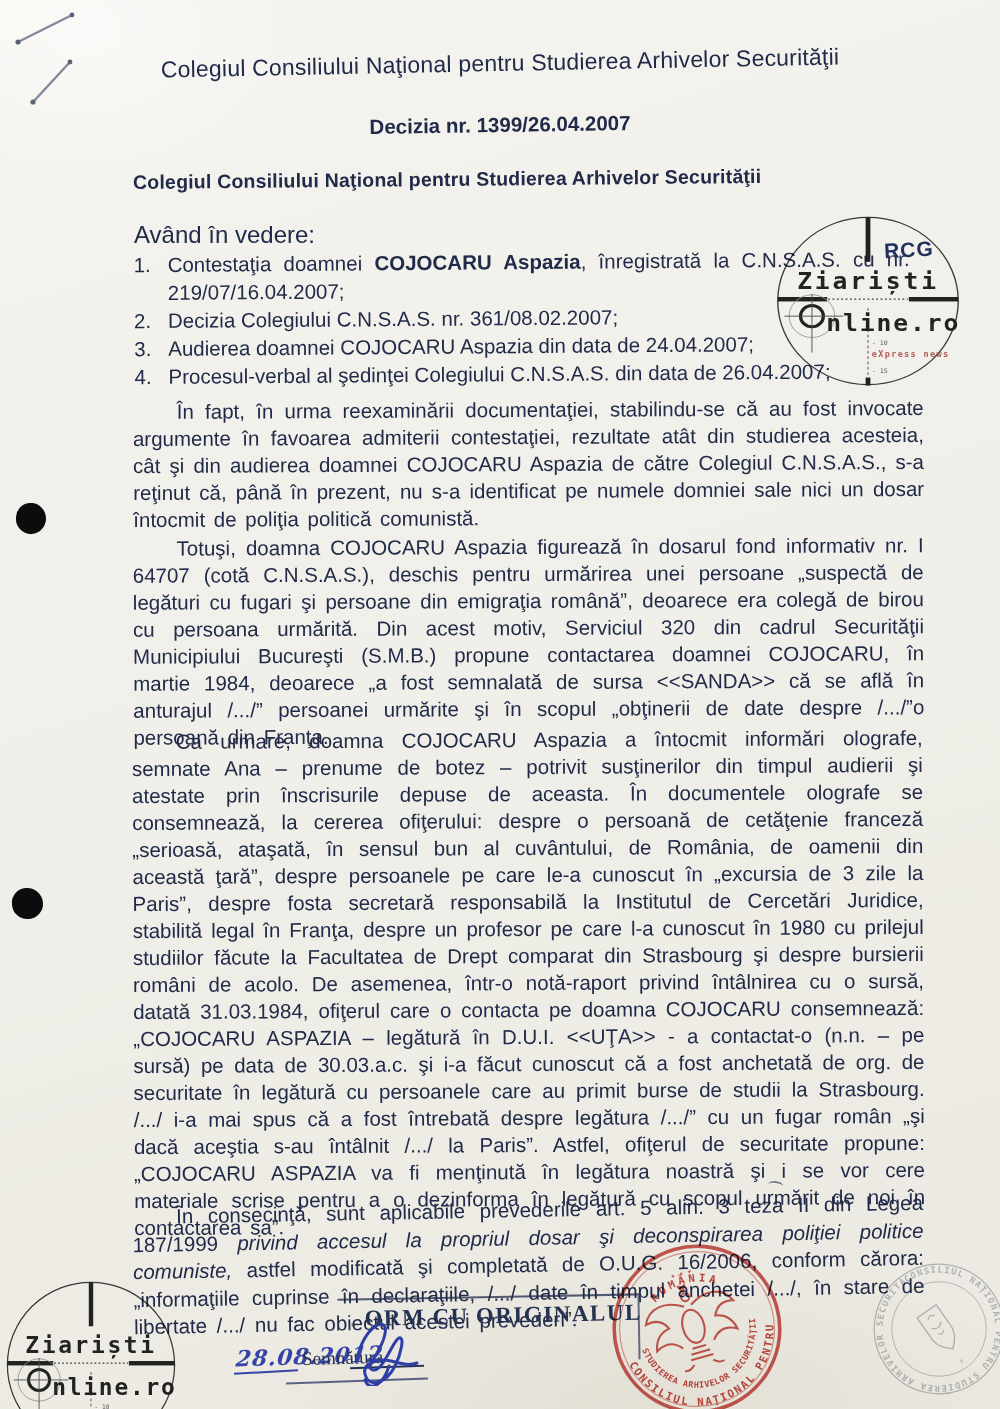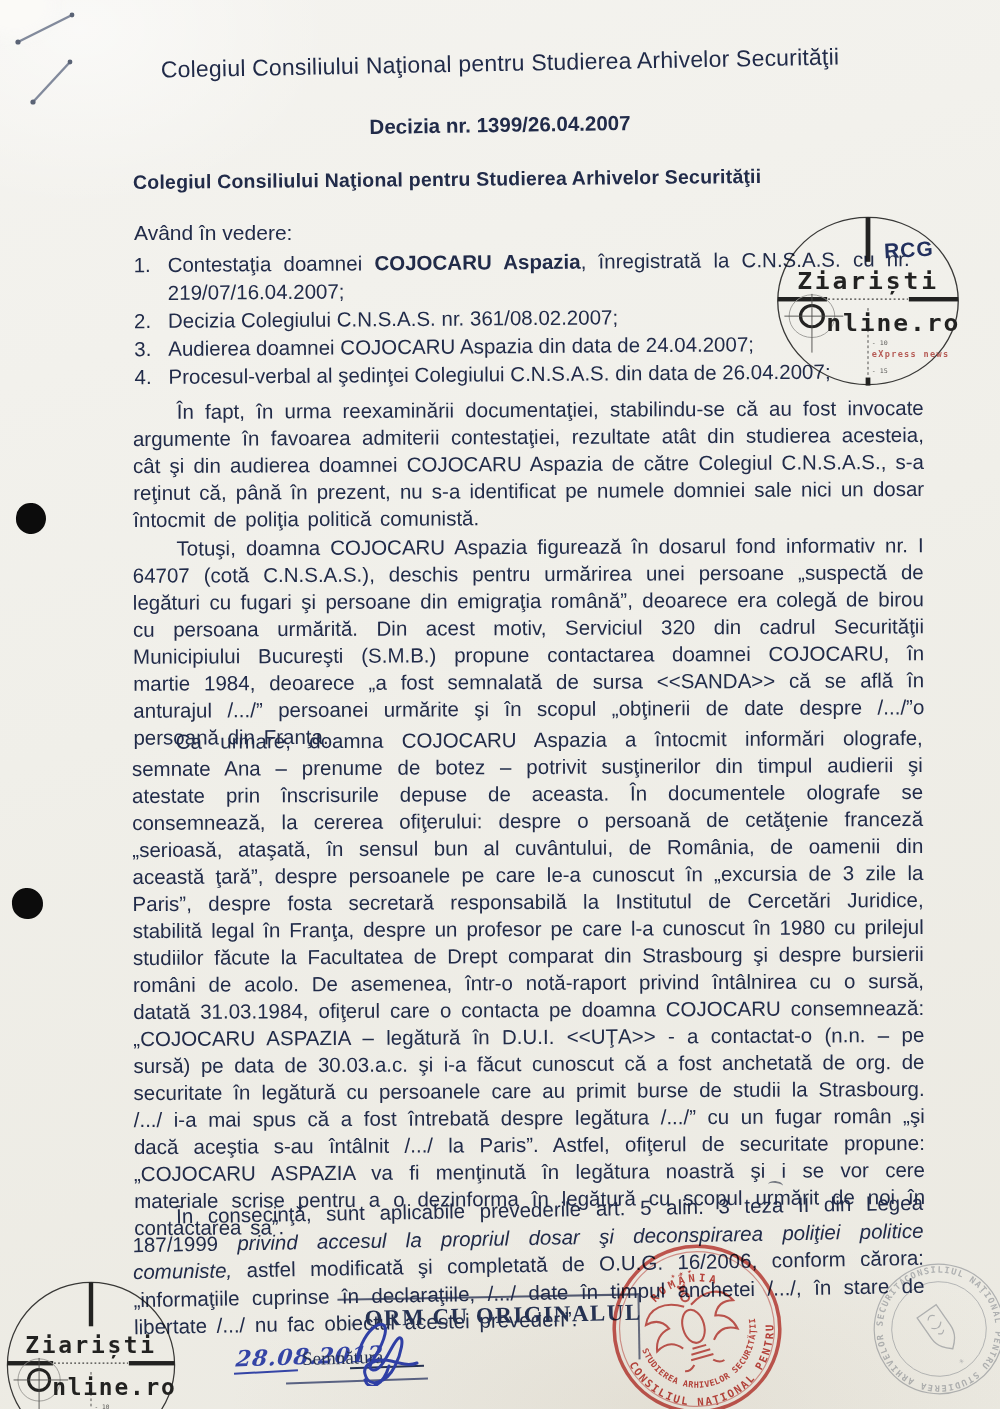--- a/index.html
+++ b/index.html
@@ -8,21 +8,21 @@
     background:
       radial-gradient(420px 300px at 8% 2%, rgba(255,255,255,.55), rgba(255,255,255,0) 60%),
       radial-gradient(600px 260px at 65% 100%, rgba(205,196,178,.28), rgba(205,196,178,0) 70%),
       linear-gradient(163deg,#f4f3ef 0%,#f0efe9 45%,#ebe9e1 100%);
     font-family:"Liberation Sans", sans-serif;color:#212b49;
   }
   .abs{position:absolute;}
   .doc-title{top:50px;left:0;width:1000px;text-align:center;font-size:23px;letter-spacing:.2px;transform:rotate(-1.1deg);}
   .doc-no{top:113px;left:0;width:1000px;text-align:center;font-size:20.5px;font-weight:bold;transform:rotate(-.9deg);}
   .doc-heading{top:167px;left:133px;width:820px;font-size:19.5px;font-weight:bold;transform:rotate(-.55deg);letter-spacing:.2px;}
-  .having{top:221px;left:134px;font-size:21px;}
+  .having{top:221px;left:134px;font-size:24px;}
   .list{top:248px;left:134px;width:800px;font-size:20.5px;line-height:28px;transform:rotate(-.45deg);}
   .li{display:flex;}
   .li .num{width:34px;flex:0 0 34px;}
   .li .li-body{flex:1;}
   .just1{width:742px;text-align:justify;text-align-last:justify;}
   .para{left:133px;width:791px;font-size:20.5px;line-height:27px;text-align:justify;text-indent:44px;word-spacing:3px;}
   #p1{top:396px;transform:rotate(-.3deg);}
   #p2{top:533px;transform:rotate(-.25deg);}
   #p3{top:726px;transform:rotate(-.3deg);}
   #p4{top:1196px;transform:rotate(-1.05deg);line-height:27.5px;word-spacing:4px;}

